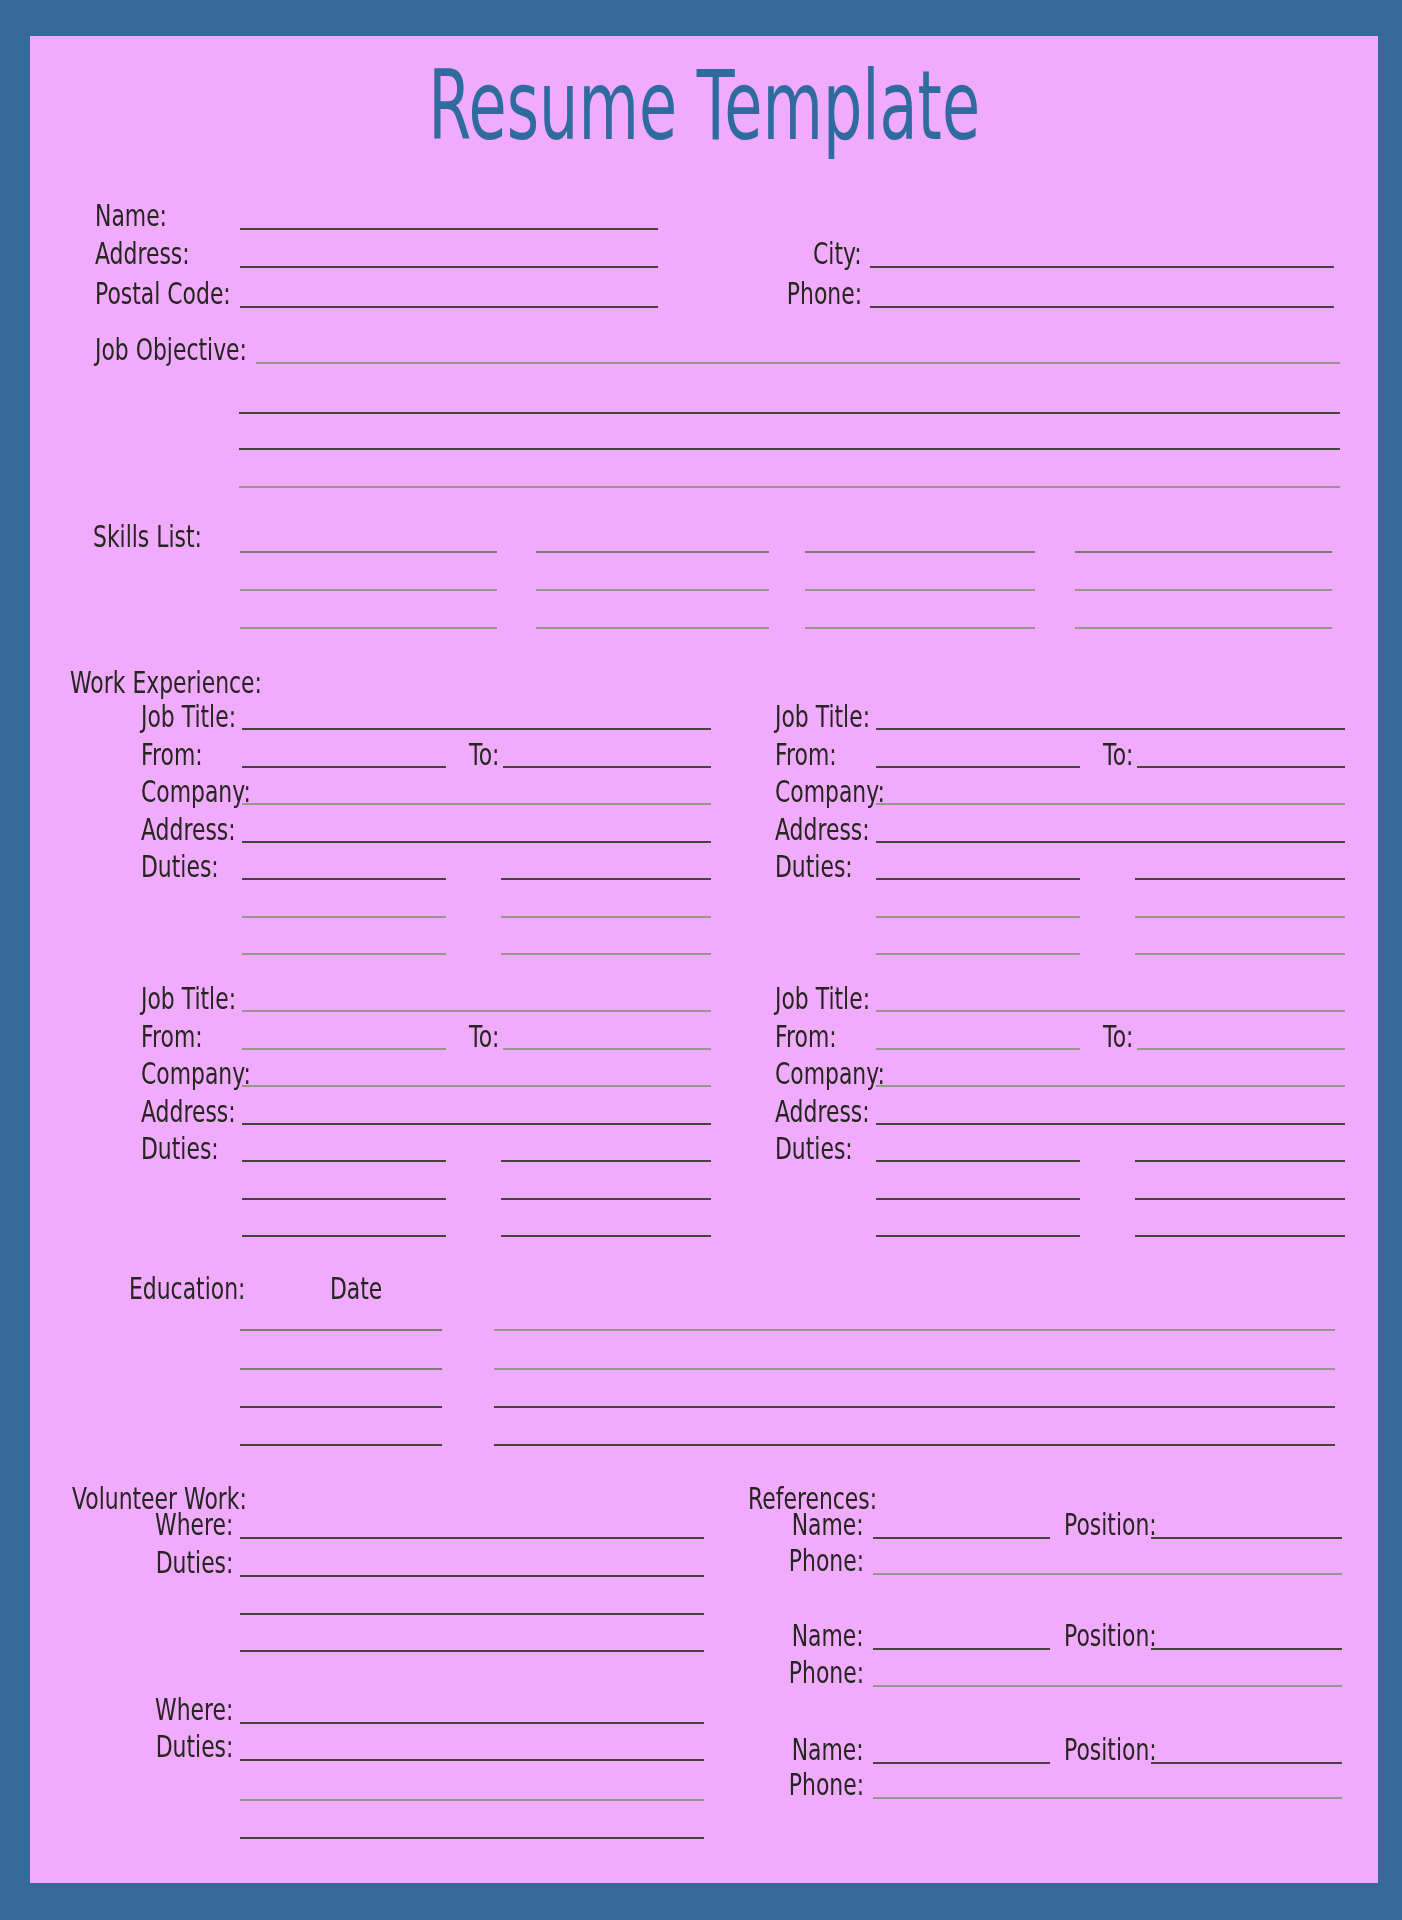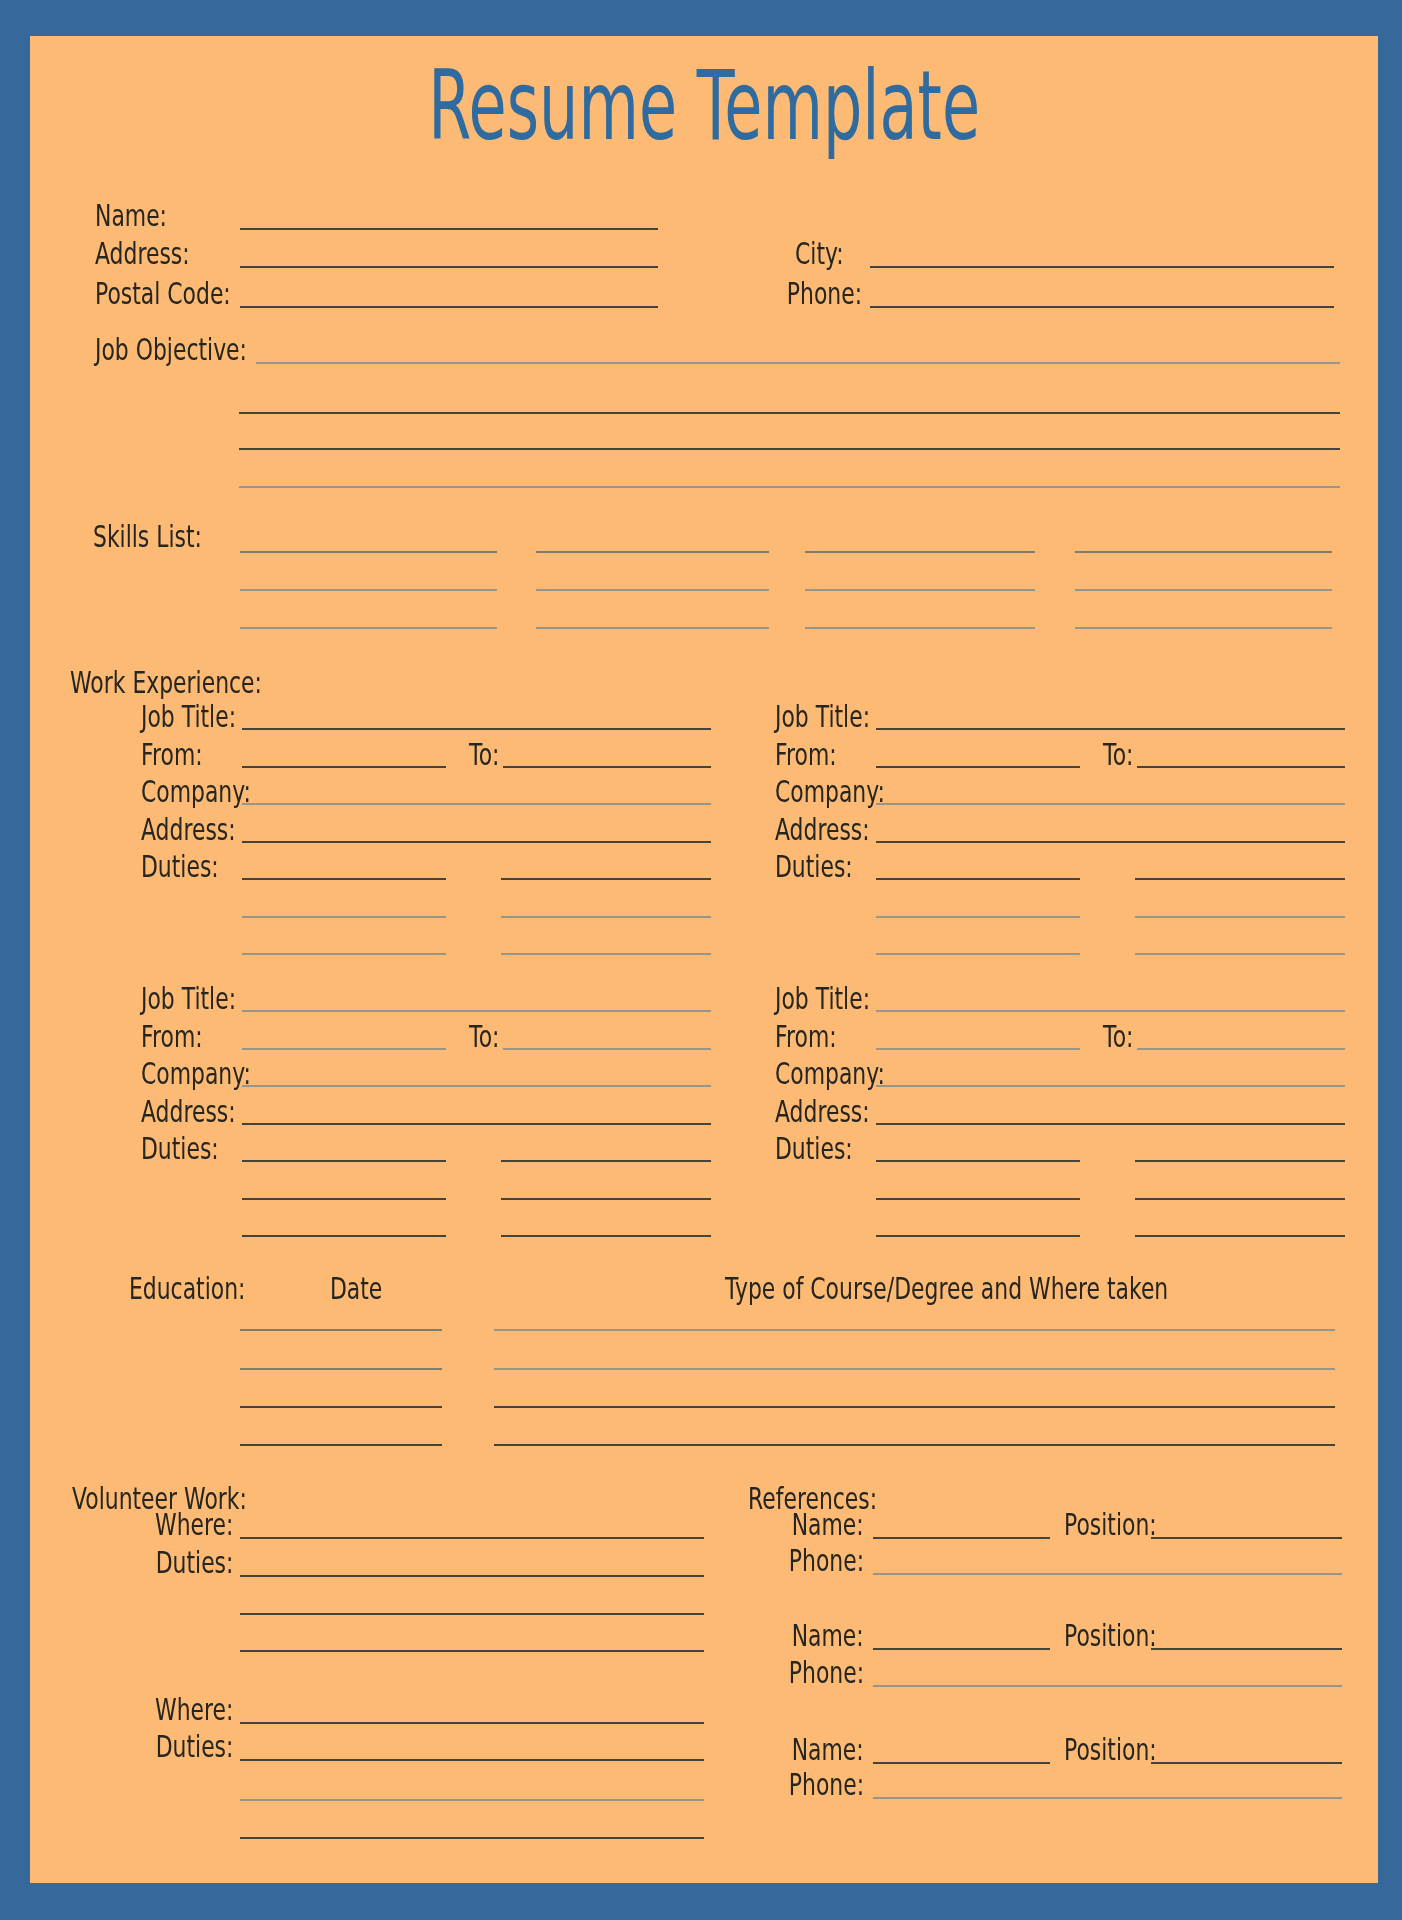--- a/index.html
+++ b/index.html
@@ -3,21 +3,21 @@
 <meta charset="utf-8">
 <style>
   html,body { margin:0; padding:0; background:#e8e8e8; }
   .page {
     position:relative; width:1402px; height:1920px;
     background:#36689B; overflow:hidden;
     font-family:"DejaVu Sans", sans-serif;
   }
   .sheet {
     position:absolute; left:30px; top:36px; right:24px; bottom:37px;
-    background:#fdba74;
+    background:#f0abfc;
   }
   .title {
     position:absolute; left:0; top:20px; width:100%;
     text-align:center; font-size:97px; line-height:100px;
     color:#306BA0; white-space:nowrap;
   }
   .title .cond { display:inline-block; transform:scaleX(0.64); transform-origin:50% 50%; }
   .lbl {
     position:absolute; font-size:30px; line-height:30px;
     color:#26251F; white-space:nowrap;
@@ -40,21 +40,21 @@
 
     <div class="lbl" style="left:65px;top:165px"><span class="cond">Name:</span></div>
     <div class="ln" style="left:210px;top:192px;width:418px"></div>
 
     <div class="lbl" style="left:65px;top:203px"><span class="cond">Address:</span></div>
     <div class="ln" style="left:210px;top:230px;width:418px"></div>
 
     <div class="lbl" style="left:65px;top:243px"><span class="cond">Postal Code:</span></div>
     <div class="ln" style="left:210px;top:270px;width:418px"></div>
 
-    <div class="lbl r" style="left:622px;top:203px;width:192px"><span class="cond">City:</span></div>
+    <div class="lbl r" style="left:640px;top:203px;width:192px"><span class="cond">City:</span></div>
     <div class="ln" style="left:840px;top:230px;width:464px"></div>
 
     <div class="lbl r" style="left:640px;top:243px;width:192px"><span class="cond">Phone:</span></div>
     <div class="ln" style="left:840px;top:270px;width:464px"></div>
 
     <div class="lbl" style="left:65px;top:299px"><span class="cond">Job Objective:</span></div>
     <div class="ln g" style="left:226px;top:326px;width:1084px"></div>
     <div class="ln" style="left:209px;top:376px;width:1101px"></div>
     <div class="ln" style="left:209px;top:412px;width:1101px"></div>
     <div class="ln g" style="left:209px;top:450px;width:1101px"></div>
@@ -150,21 +150,20 @@
       <div class="ln" style="left:101px;top:176px;width:204px"></div>
       <div class="ln" style="left:360px;top:176px;width:210px"></div>
       <div class="ln" style="left:101px;top:214px;width:204px"></div>
       <div class="ln" style="left:360px;top:214px;width:210px"></div>
       <div class="ln" style="left:101px;top:251px;width:204px"></div>
       <div class="ln" style="left:360px;top:251px;width:210px"></div>
     </div>
 
     <div class="lbl" style="left:99px;top:1238px"><span class="cond">Education:</span></div>
     <div class="lbl" style="left:300px;top:1238px"><span class="cond">Date</span></div>
-    <div class="lbl" style="left:695px;top:1238px"><span class="cond">Type of Course/Degree and Where taken</span></div>
 
     <div class="ln m" style="left:210px;top:1293px;width:202px"></div>
     <div class="ln g" style="left:464px;top:1293px;width:841px"></div>
     <div class="ln m" style="left:210px;top:1332px;width:202px"></div>
     <div class="ln g" style="left:464px;top:1332px;width:841px"></div>
     <div class="ln" style="left:210px;top:1370px;width:202px"></div>
     <div class="ln" style="left:464px;top:1370px;width:841px"></div>
     <div class="ln" style="left:210px;top:1408px;width:202px"></div>
     <div class="ln" style="left:464px;top:1408px;width:841px"></div>
 

